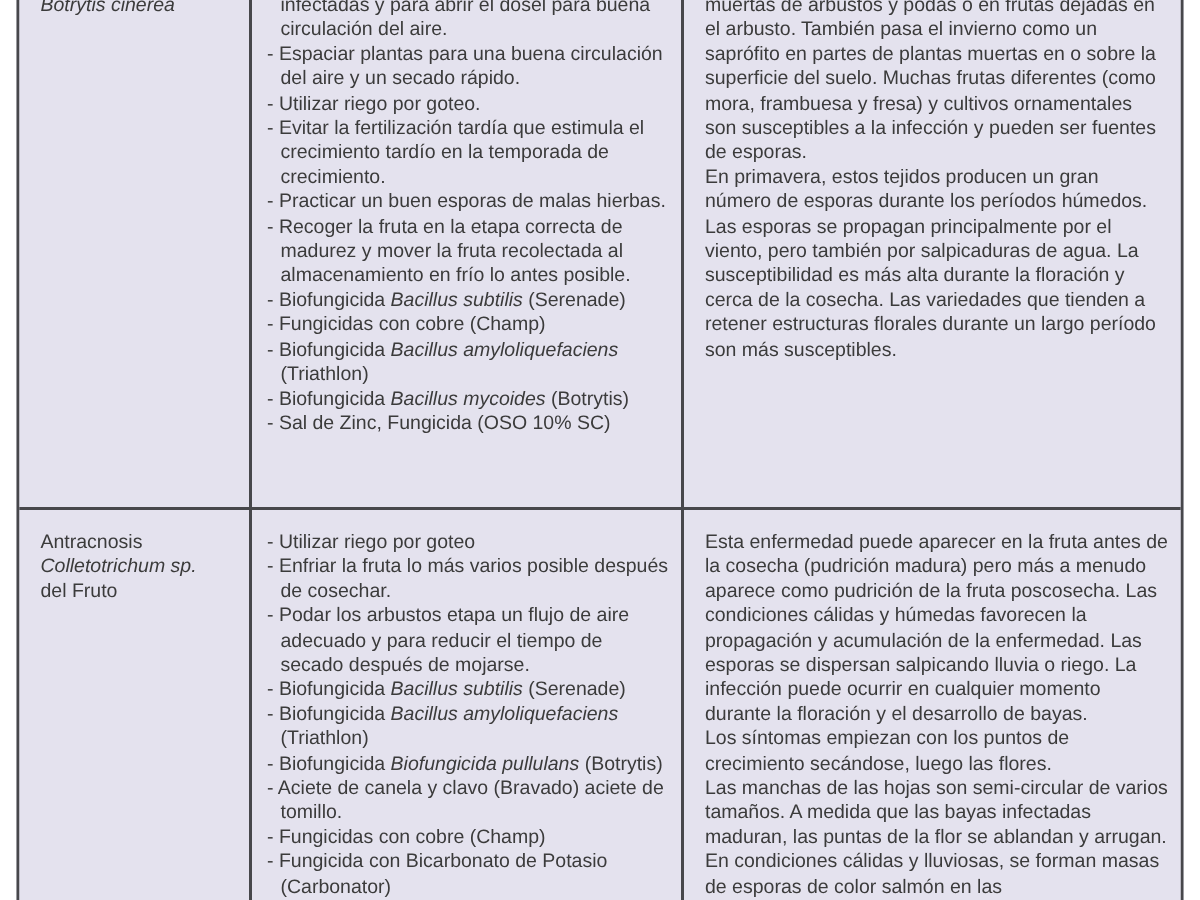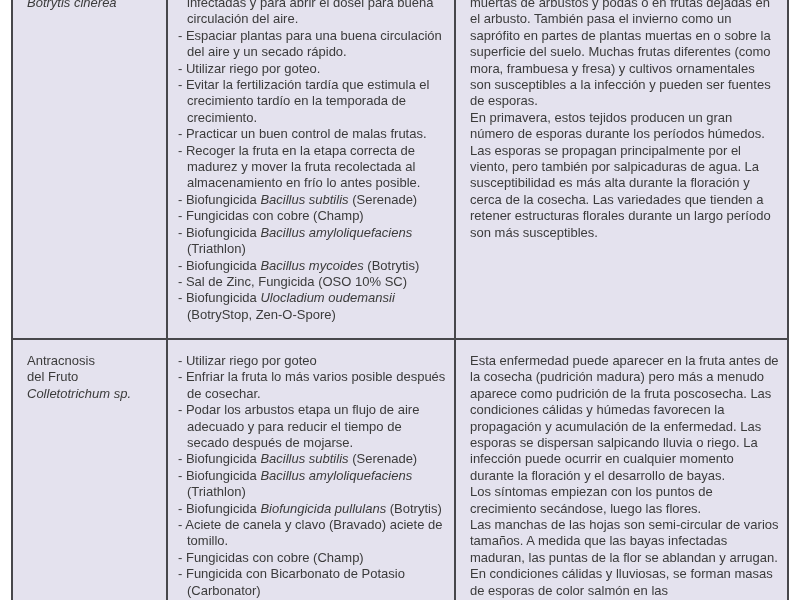--- a/index.html
+++ b/index.html
@@ -54,40 +54,39 @@
 
     <div class="trow row-0">
       <div class="cell cell-name">
           <div class="name-line"><span class="it">Botrytis cinerea</span></div>
         </div>
       <div class="cell cell-prac">
           <div class="item cont"><span>infectadas y para abrir el dosel para buena circulación del aire.</span></div>
           <div class="item"><span>- Espaciar plantas para una buena circulación del aire y un secado rápido.</span></div>
           <div class="item"><span>- Utilizar riego por goteo.</span></div>
           <div class="item"><span>- Evitar la fertilización tardía que estimula el crecimiento tardío en la temporada de crecimiento.</span></div>
-          <div class="item"><span>- Practicar un buen control de malas frutas.</span></div>
+          <div class="item"><span>- Practicar un buen esporas de malas hierbas.</span></div>
           <div class="item"><span>- Recoger la fruta en la etapa correcta de madurez y mover la fruta recolectada al almacenamiento en frío lo antes posible.</span></div>
           <div class="item"><span>- Biofungicida </span><span class="it">Bacillus subtilis</span><span> (Serenade)</span></div>
           <div class="item"><span>- Fungicidas con cobre (Champ)</span></div>
           <div class="item"><span>- Biofungicida </span><span class="it">Bacillus amyloliquefaciens</span><span> (Triathlon)</span></div>
           <div class="item"><span>- Biofungicida </span><span class="it">Bacillus mycoides</span><span> (Botrytis)</span></div>
           <div class="item"><span>- Sal de Zinc, Fungicida (OSO 10% SC)</span></div>
-          <div class="item"><span>- Biofungicida </span><span class="it">Ulocladium oudemansii</span><span> (BotryStop, Zen-O-Spore)</span></div>
         </div>
       <div class="cell cell-desc">
           <div class="paragraph"><span>muertas de arbustos y podas o en frutas dejadas en el arbusto. También pasa el invierno como un saprófito en partes de plantas muertas en o sobre la superficie del suelo. Muchas frutas diferentes (como mora, frambuesa y fresa) y cultivos ornamentales son susceptibles a la infección y pueden ser fuentes de esporas.</span></div>
           <div class="paragraph"><span>En primavera, estos tejidos producen un gran número de esporas durante los períodos húmedos. Las esporas se propagan principalmente por el viento, pero también por salpicaduras de agua. La susceptibilidad es más alta durante la floración y cerca de la cosecha. Las variedades que tienden a retener estructuras florales durante un largo período son más susceptibles.</span></div>
         </div>
     </div>
 
     <div class="trow row-1">
       <div class="cell cell-name">
           <div class="name-line"><span>Antracnosis</span></div>
+          <div class="name-line"><span class="it">Colletotrichum sp.</span></div>
           <div class="name-line"><span>del Fruto</span></div>
-          <div class="name-line"><span class="it">Colletotrichum sp.</span></div>
         </div>
       <div class="cell cell-prac">
           <div class="item"><span>- Utilizar riego por goteo</span></div>
           <div class="item"><span>- Enfriar la fruta lo más varios posible después de cosechar.</span></div>
           <div class="item"><span>- Podar los arbustos etapa un flujo de aire adecuado y para reducir el tiempo de secado después de mojarse.</span></div>
           <div class="item"><span>- Biofungicida </span><span class="it">Bacillus subtilis</span><span> (Serenade)</span></div>
           <div class="item"><span>- Biofungicida </span><span class="it">Bacillus amyloliquefaciens</span><span> (Triathlon)</span></div>
           <div class="item"><span>- Biofungicida </span><span class="it">Biofungicida pullulans</span><span> (Botrytis)</span></div>
           <div class="item"><span>- Aciete de canela y clavo (Bravado) aciete de tomillo.</span></div>
           <div class="item"><span>- Fungicidas con cobre (Champ)</span></div>

